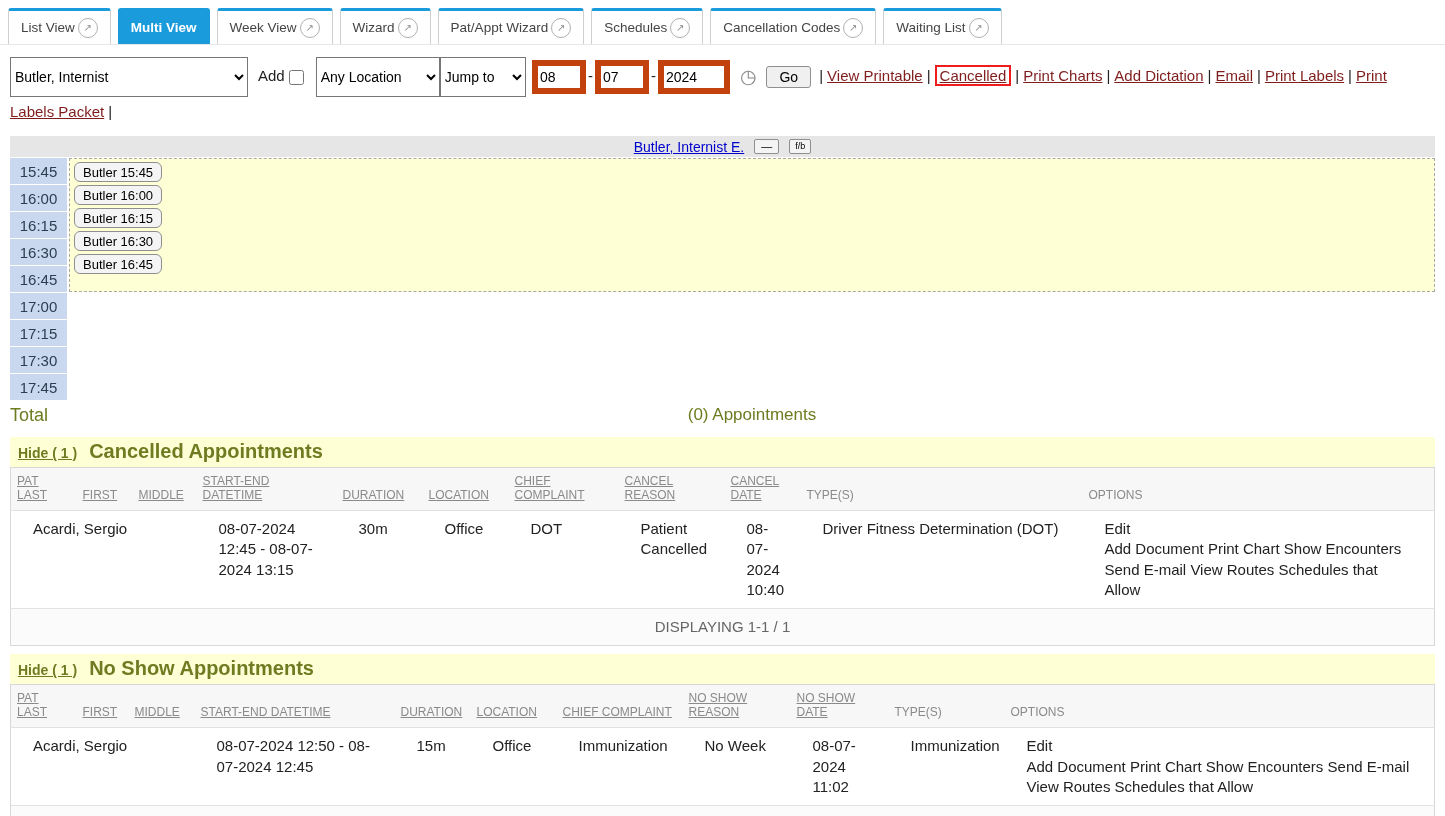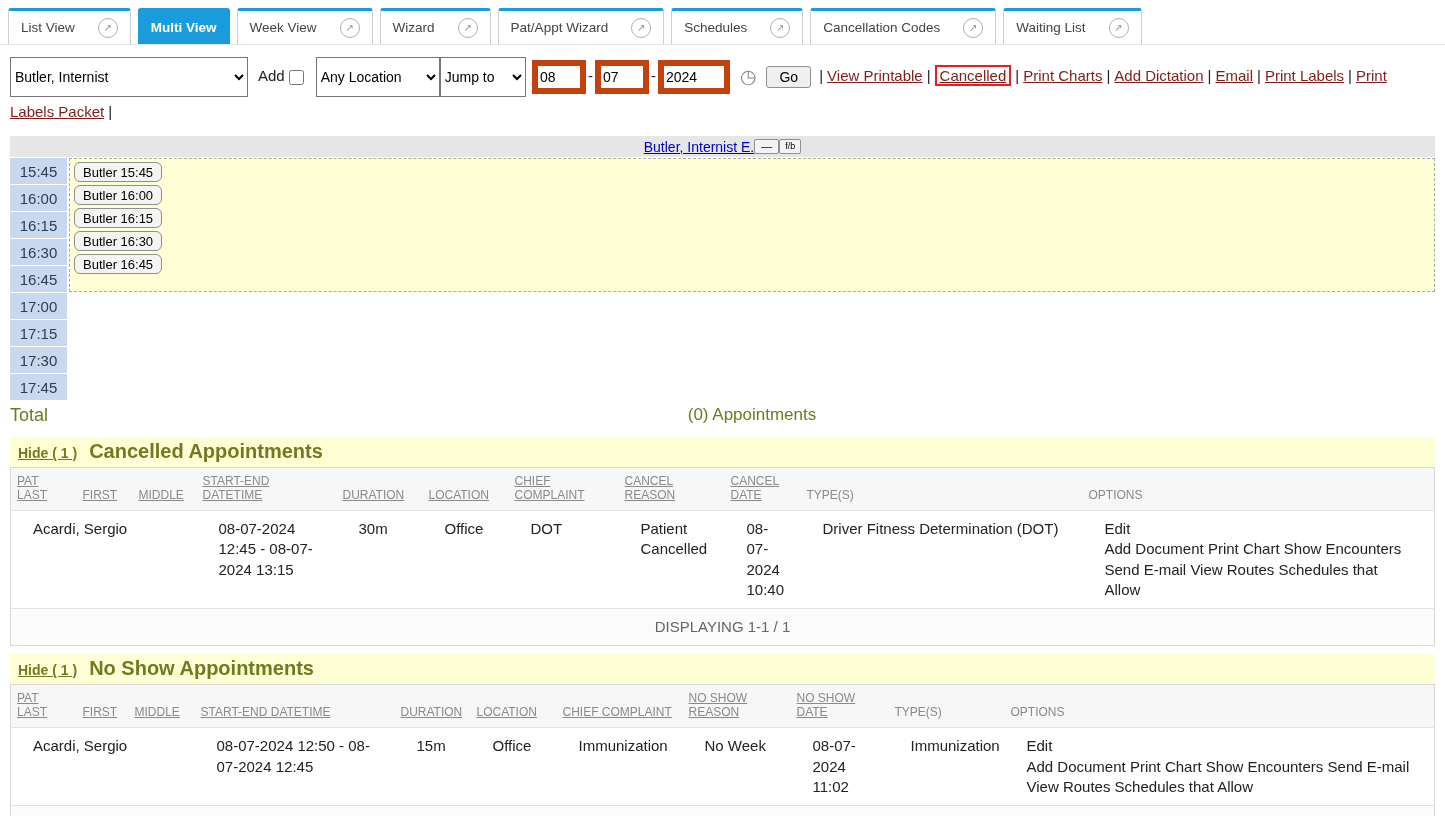--- a/index.html
+++ b/index.html
@@ -3,21 +3,21 @@
 <meta charset="utf-8">
 <style>
   html,body{margin:0;padding:0}
   body{width:1445px;height:816px;overflow:hidden;background:#fff;
        font-family:"Liberation Sans",sans-serif;color:#222;font-size:14px}
   a{cursor:pointer}
 
   
   .tabbar{display:flex;align-items:stretch;gap:7px;padding:8px 8px 0 8px;height:45px;
           box-sizing:border-box;border-bottom:1px solid #e6e6e6}
-  .tab{display:inline-flex;align-items:center;gap:23px;padding:0 12px;
+  .tab{display:inline-flex;align-items:center;gap:3px;padding:0 12px;
        border:1px solid #cfcfcf;border-bottom:none;border-top:3px solid #1a9bdc;
        border-radius:3px 3px 0 0;background:#fff;font-size:13.5px;color:#444;cursor:pointer;white-space:nowrap}
   .tab.active{background:#1a9bdc;border-color:#1a9bdc;color:#fff;font-weight:bold}
   .popout{display:inline-flex;align-items:center;justify-content:center;width:18px;height:18px;
           border:1px solid #b0b0b0;border-radius:50%;font-size:10px;color:#8a8a8a;background:#fff;flex:0 0 auto}
 
   
   .toolbar{padding:12px 10px 4px 10px;font-size:15px;line-height:30px}
   .toolbar select{font-size:14px;height:40px;vertical-align:middle;border:1px solid #767676;background:#fff}
   .sel-provider{width:238px}
@@ -32,21 +32,21 @@
   .clock{font-size:19px;color:#8a8a8a;vertical-align:middle;margin:0 10px 0 8px;cursor:pointer}
   .go-btn{font-size:14px;padding:2px 12px;border:1px solid #8f8f8f;border-radius:3px;background:#f0f0f0;
           vertical-align:middle;margin-right:4px;cursor:pointer;font-family:inherit}
   .tlink{color:#7f1d1d;text-decoration:underline}
   .sep{color:#222;margin:0 4px}
   .redbox{display:inline-block;border:2px solid #ee1c1c;padding:0 3px;line-height:normal}
 
   
   .schedule{margin:5px 10px 0 10px}
   .sched-header{height:21px;background:#e6e6e6;display:flex;align-items:center;justify-content:center;
-                font-size:14px}
+                gap:10px;font-size:14px}
   .sched-header a{color:#0000cc;text-decoration:underline}
   .mini-btn{font-size:11px;line-height:1;padding:1px 6px;border:1px solid #8f8f8f;border-radius:2px;
             background:#f4f4f4;cursor:pointer;font-family:inherit}
   .mini-btn.fb{font-size:9px;padding:2px 5px}
   .sched-body{display:flex;margin-top:1px}
   .time-col{width:57px;margin-right:2px;flex:0 0 auto}
   .time-cell{height:26px;margin-bottom:1px;background:#c9d7ef;display:flex;align-items:center;
              justify-content:center;font-size:15px;color:#2c3e50;cursor:pointer}
   .main-col{flex:1}
   .avail-block{height:134px;background:#ffffd6;border:1px dashed #a8a8a8;box-sizing:border-box;

